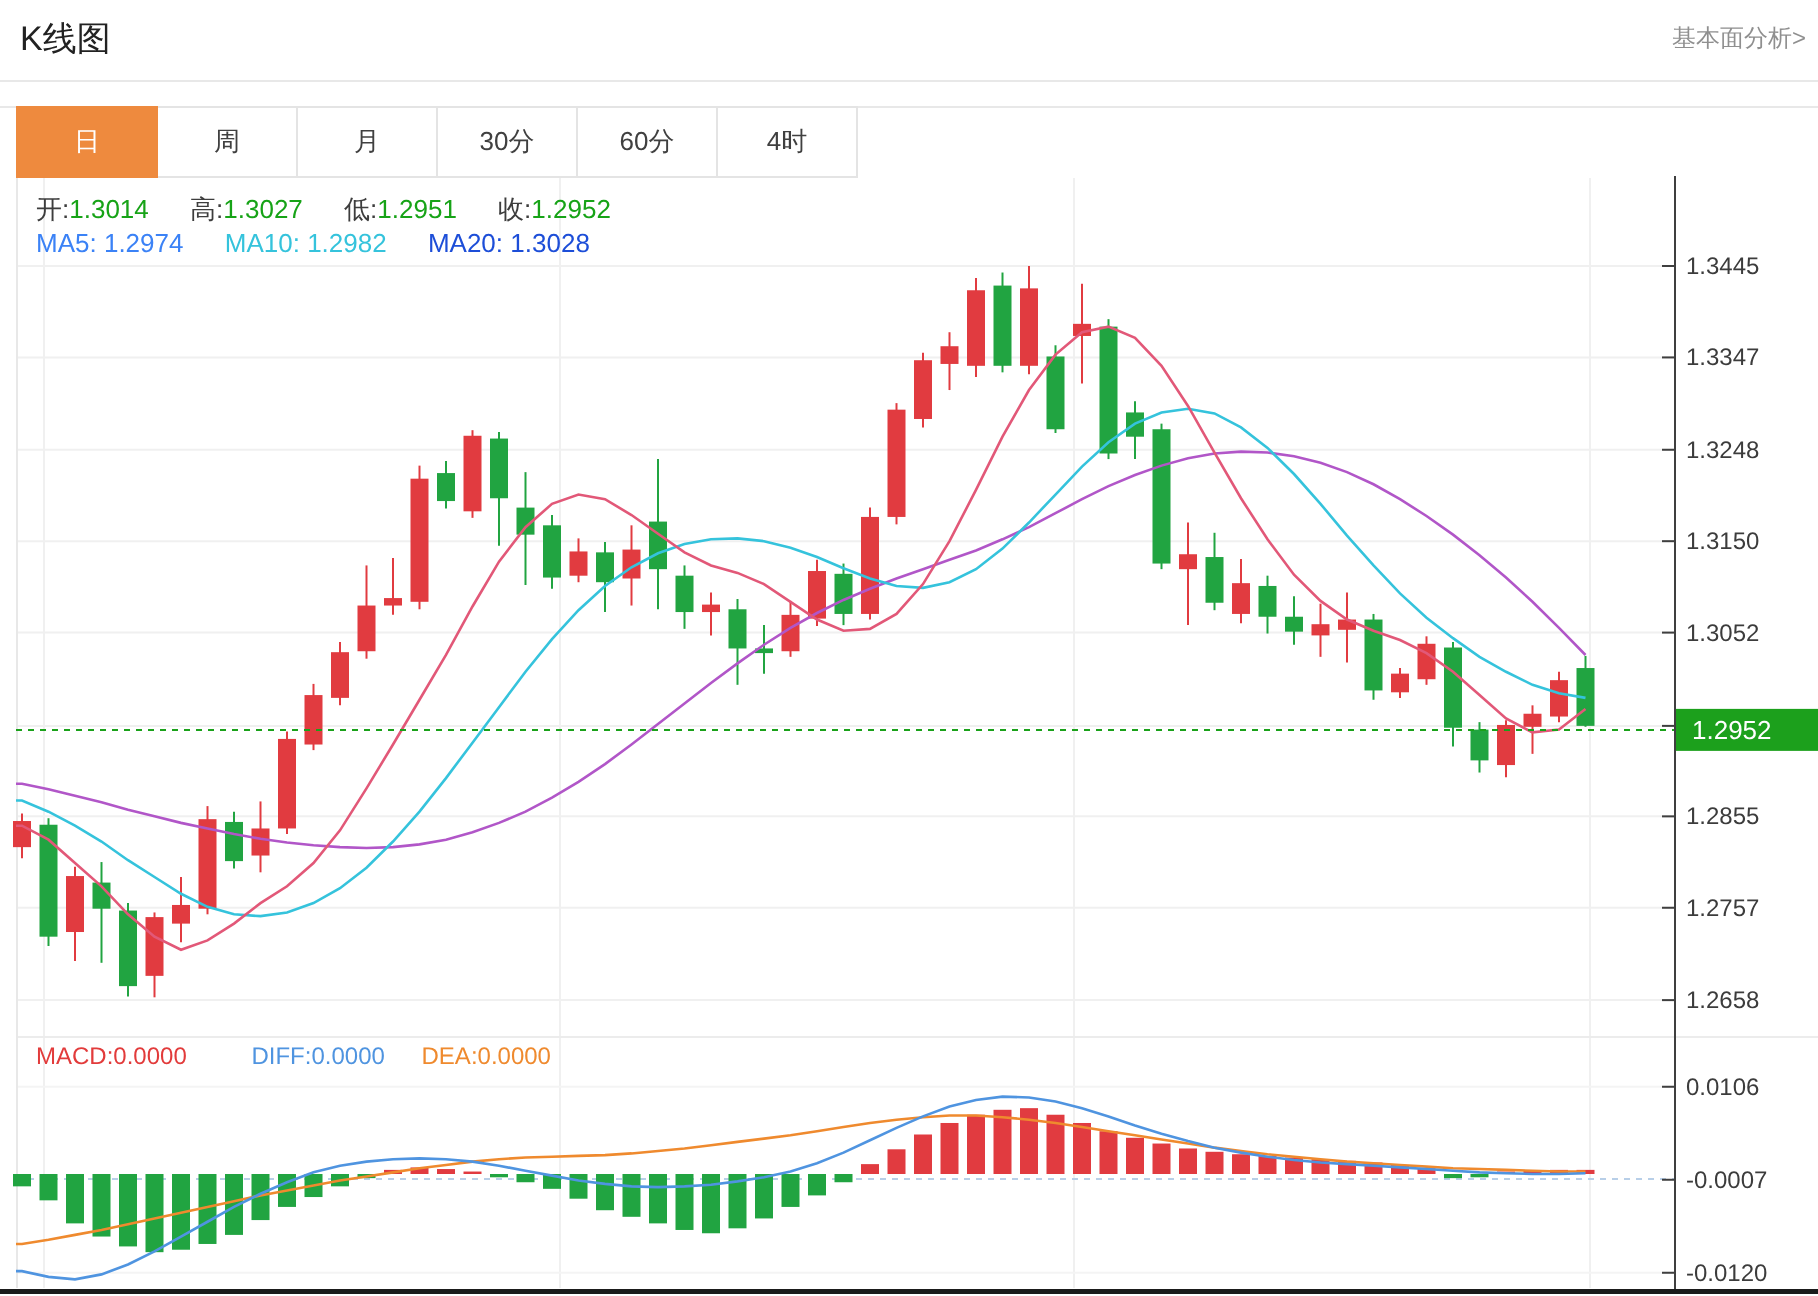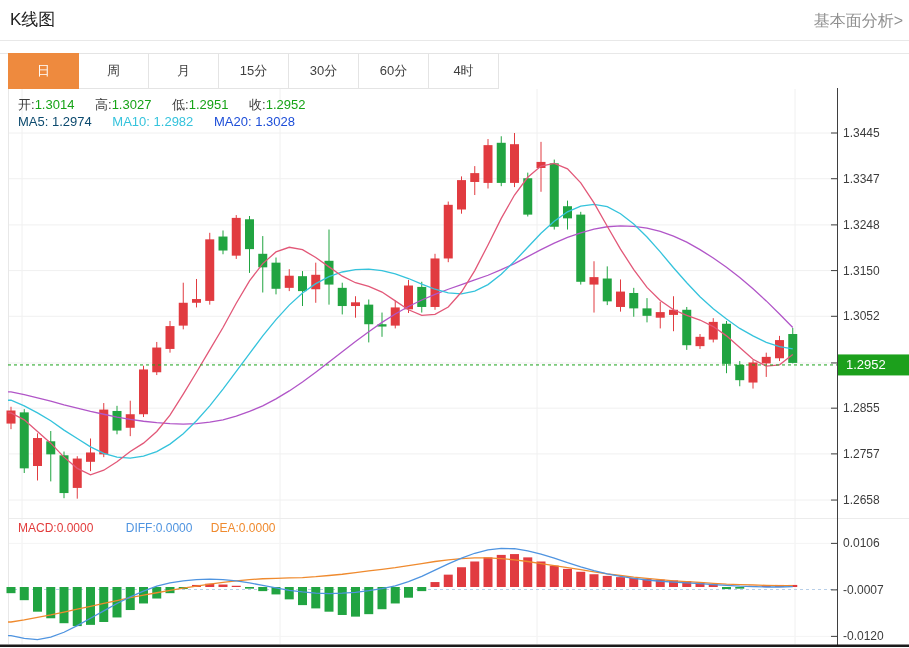--- a/index.html
+++ b/index.html
@@ -1,18 +1,18 @@
 <!DOCTYPE html>
 <html><head>
 <meta charset="utf-8">
 <style>
   html,body{margin:0;padding:0;background:#fff;}
   body{font-family:"Liberation Sans","DejaVu Sans",sans-serif;width:909px;height:648px;position:relative;overflow:hidden;}
   .page-title{position:absolute;left:10px;top:8px;font-size:17px;font-weight:normal;color:#222;}
-  .fund-link{position:absolute;right:6px;top:11px;font-size:16px;color:#8f8f8f;cursor:pointer;text-decoration:none;}
+  .fund-link{position:absolute;right:6px;top:11px;font-size:12px;color:#8f8f8f;cursor:pointer;text-decoration:none;}
   .hdr-divider{position:absolute;left:0;top:40px;width:909px;height:0;border-top:1px solid #e8e8e8;}
   .tab-topline{position:absolute;left:0;top:53px;width:909px;height:0;border-top:1px solid #e8e8e8;}
   .tabs{position:absolute;left:8px;top:53px;display:flex;background:#fff;}
   .tab{width:69px;height:34px;line-height:34px;text-align:center;font-size:13px;color:#404040;background:#fff;
        border:1px solid #e4e4e4;border-left:none;cursor:pointer;}
   .tab:first-child{border-left:1px solid #e4e4e4;}
   .tab.active{background:#ee8a3e;border-color:#ee8a3e;color:#fff;}
   .legend-row{position:absolute;left:18px;font-size:13px;white-space:nowrap;}
   .legend-row .lab{color:#3d3d3d;}
   .legend-row .item{margin-right:17px;}
@@ -23,21 +23,20 @@
 
 <div class="page-title">K线图</div>
 <a class="fund-link">基本面分析&gt;</a>
 <div class="hdr-divider"></div>
 <div class="tab-topline"></div>
 
 <div class="tabs">
   <div class="tab active">日</div>
   <div class="tab">周</div>
   <div class="tab">月</div>
-  <div class="tab">15分</div>
   <div class="tab">30分</div>
   <div class="tab">60分</div>
   <div class="tab">4时</div>
 </div>
 
 <svg id="chart-svg" viewBox="0 0 909 648">
     <g>
       <line x1="22" y1="89" x2="22" y2="644" stroke="#f0f0f0" stroke-width="1"></line>
       <line x1="280" y1="89" x2="280" y2="644" stroke="#f0f0f0" stroke-width="1"></line>
       <line x1="537" y1="89" x2="537" y2="644" stroke="#f0f0f0" stroke-width="1"></line>
@@ -283,21 +282,21 @@
   </svg>
 
 <div class="legend-row" style="top:96px;text-align:right;">
   <span class="item"><span class="lab">开:</span><span class="val" style="color:#17a317;">1.3014</span></span>
   <span class="item"><span class="lab">高:</span><span class="val" style="color:#17a317;">1.3027</span></span>
   <span class="item"><span class="lab">低:</span><span class="val" style="color:#17a317;">1.2951</span></span>
   <span class="item"><span class="lab">收:</span><span class="val" style="color:#17a317;">1.2952</span></span>
 </div>
 
 <div class="legend-row" style="top:114px;">
-  <span class="item" style="color:#0c4a6e;"><span>MA5:</span> <span>1.2974</span></span>
+  <span class="item" style="color:#3b82f6;"><span>MA5:</span> <span>1.2974</span></span>
   <span class="item" style="color:#35c3dc;"><span>MA10:</span> <span>1.2982</span></span>
   <span class="item" style="color:#1d4ed8;"><span>MA20:</span> <span>1.3028</span></span>
 </div>
 
 <div class="legend-row" style="top:521px;font-size:12px;">
   <span class="item" style="margin-right:29px;color:#e23b3b;"><span>MACD:</span><span>0.0000</span></span>
   <span class="item" style="margin-right:15px;color:#4f94e0;text-align:center;"><span>DIFF:</span><span>0.0000</span></span>
   <span class="item" style="margin-right:15px;color:#ef8a2e;"><span>DEA:</span><span>0.0000</span></span>
 </div>
 

